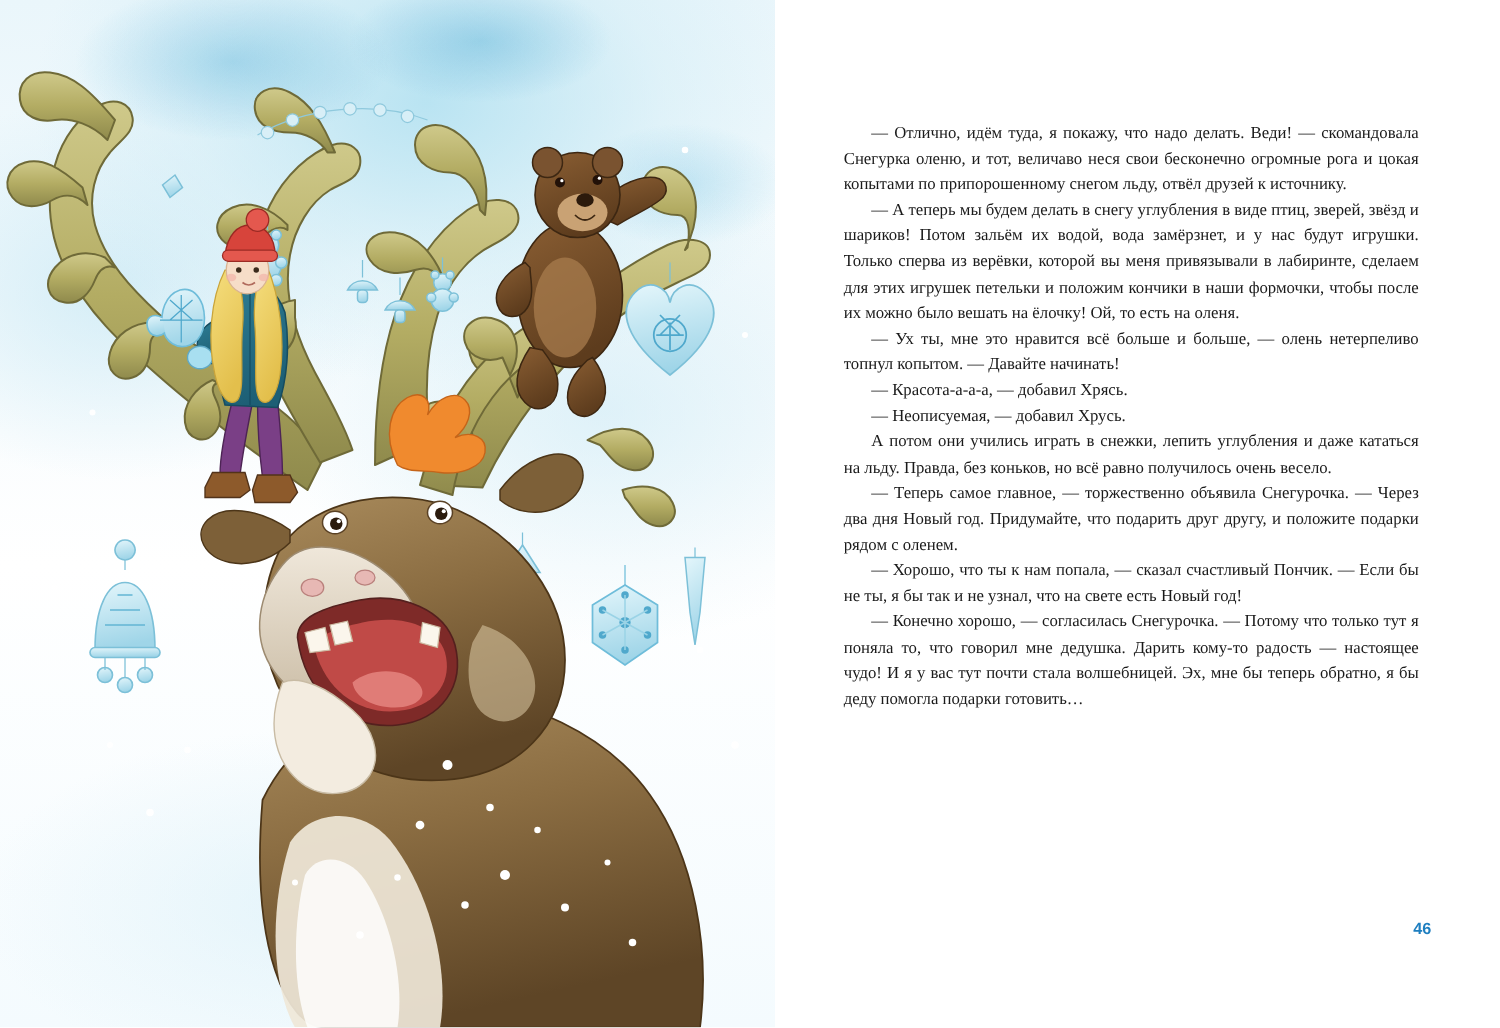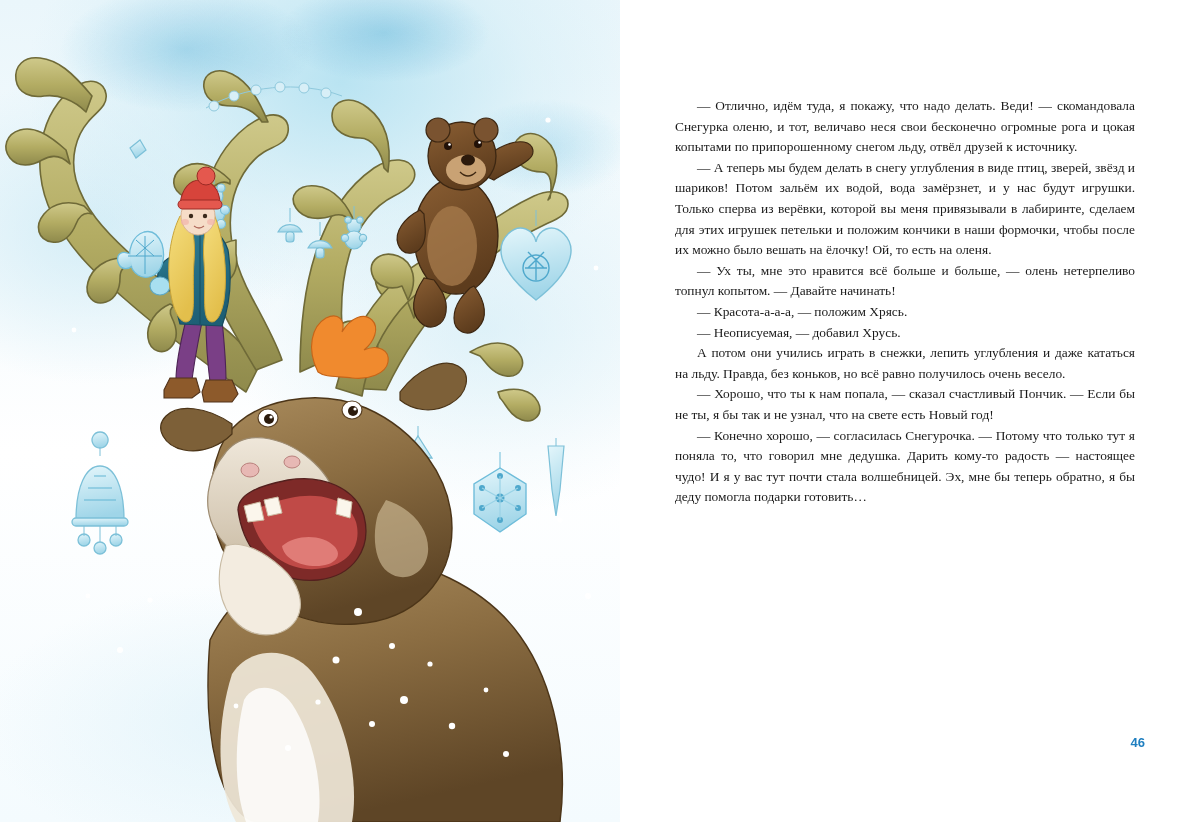--- a/index.html
+++ b/index.html
@@ -454,22 +454,23 @@
         <circle cx="596" cy="268" r="2.4"></circle>
       </g>
     </svg>
   </div>
 
   <div class="text-page">
     <div class="text-col">
       <p>— Отлично, идём туда, я покажу, что надо делать. Веди! — скомандовала Снегурка оленю, и тот, величаво неся свои бесконечно огромные рога и цокая копытами по припорошенному снегом льду, отвёл друзей к источнику.</p>
       <p>— А теперь мы будем делать в снегу углубления в виде птиц, зверей, звёзд и шариков! Потом зальём их водой, вода замёрзнет, и у нас будут игрушки. Только сперва из верёвки, которой вы меня привязывали в лабиринте, сделаем для этих игрушек петельки и положим кончики в наши формочки, чтобы после их можно было вешать на ёлочку! Ой, то есть на оленя.</p>
       <p>— Ух ты, мне это нравится всё больше и больше, — олень нетерпеливо топнул копытом. — Давайте начинать!</p>
-      <p>— Красота-а-а-а, — положим Хрясь.</p>
+      <p>— Красота-а-а-а, — добавил Хрясь.</p>
       <p>— Неописуемая, — добавил Хрусь.</p>
       <p>А потом они учились играть в снежки, лепить углубления и даже кататься на льду. Правда, без коньков, но всё равно получилось очень весело.</p>
+      <p>— Теперь самое главное, — торжественно объявила Снегурочка. — Через два дня Новый год. Придумайте, что подарить друг другу, и положите подарки рядом с оленем.</p>
       <p>— Хорошо, что ты к нам попала, — сказал счастливый Пончик. — Если бы не ты, я бы так и не узнал, что на свете есть Новый год!</p>
       <p>— Конечно хорошо, — согласилась Снегурочка. — Потому что только тут я поняла то, что говорил мне дедушка. Дарить кому-то радость — настоящее чудо! И я у вас тут почти стала волшебницей. Эх, мне бы теперь обратно, я бы деду помогла подарки готовить…</p>
     </div>
     <div class="page-number">46</div>
   </div>
 
 </div>
 
 </body></html>

